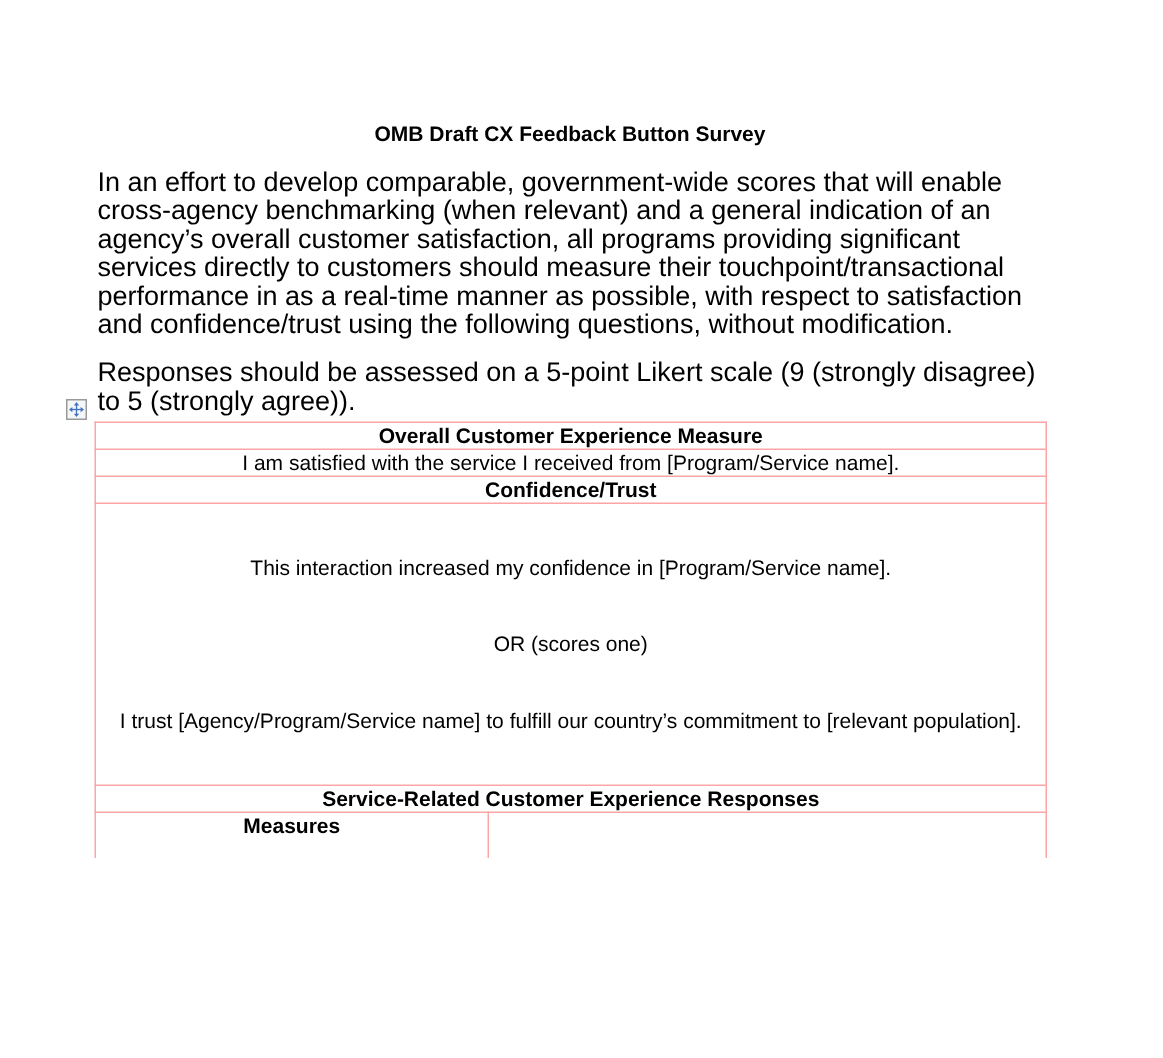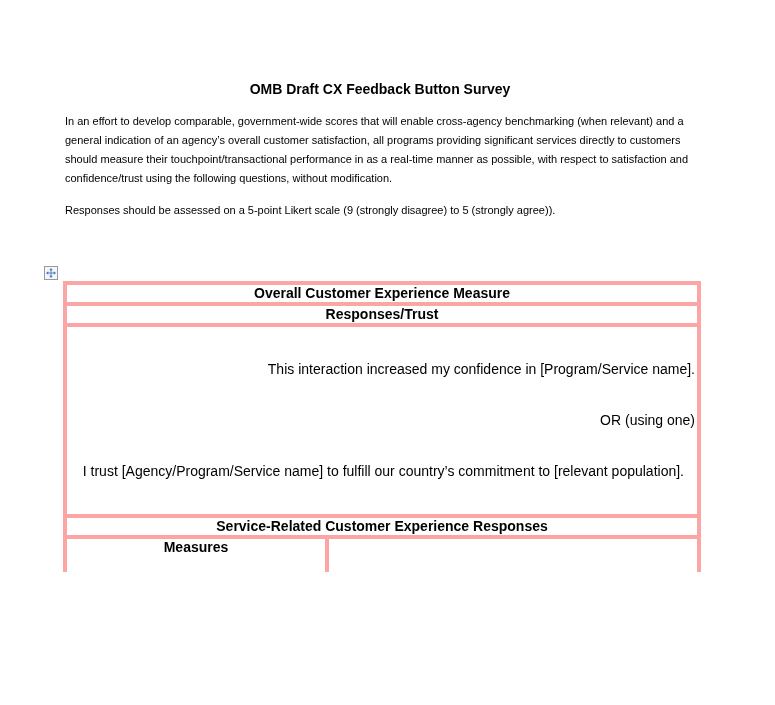--- a/index.html
+++ b/index.html
@@ -3,34 +3,34 @@
 <meta charset="utf-8">
 <style>
   html,body{margin:0;padding:0;}
   body{
     width:775px;height:705px;background:#ffffff;
     font-family:"Liberation Sans", sans-serif;color:#000;
   }
   .page{position:relative;width:775px;height:572px;background:#fff;overflow:hidden;}
   .content{position:absolute;left:65px;top:81px;width:630px;}
   .title{font-weight:bold;font-size:14px;text-align:center;margin:0 0 15px 0;line-height:16px;}
-  .content p{font-size:11px;line-height:19px;margin:0 0 13px 0;}
+  .content p{font-size:18px;line-height:19px;margin:0 0 13px 0;}
   .table-wrap{position:absolute;left:63px;top:281px;width:634px;}
   table.survey{
     border-collapse:collapse;width:634px;table-layout:fixed;
     font-size:14px;line-height:17px;
   }
   table.survey td{
-    border:4px solid #fca5a5;padding:0 2px;text-align:center;
+    border:1px solid #fca5a5;padding:0 2px;text-align:center;
     vertical-align:top;white-space:pre-wrap;overflow:hidden;
   }
   col.c1{width:262px;} col.c2{width:372px;}
   .b{font-weight:bold;}
   tr.h18 td{height:17px;}
-  tr.h67 td{height:66px;text-align:right;}
+  tr.h67 td{height:66px;}
   tr.h36 td{height:35px;}
   tr.h91 td{height:90px;}
   .narrow{max-width:604px;margin:0 auto;}
   .move-handle{
     position:absolute;left:44px;top:266px;width:12px;height:12px;
     border:1px solid #9a9a9a;background:#f5f6f7;
     display:flex;align-items:center;justify-content:center;cursor:move;
   }
   .resize-handle{
     position:absolute;left:694px;top:636px;width:7px;height:7px;
@@ -67,26 +67,29 @@
     <table class="survey">
       <colgroup>
           <col class="c1">
           <col class="c2">
         </colgroup>
       <tbody>
           <tr class="h18">
         <td colspan="2" class="b">Overall Customer Experience Measure</td>
       </tr>
       <tr class="h18">
-        <td colspan="2" class="b">Responses/Trust</td>
+        <td colspan="2">I am satisfied with the service I received from [Program/Service name].</td>
+      </tr>
+      <tr class="h18">
+        <td colspan="2" class="b">Confidence/Trust</td>
       </tr>
       <tr class="h67">
         <td colspan="2">
           <div>This interaction increased my confidence in [Program/Service name].</div>
-          <div>OR (using one)</div>
+          <div>OR (scores one)</div>
           <div class="narrow">I trust [Agency/Program/Service name] to fulfill our country’s commitment to [relevant population].</div>
         </td>
       </tr>
       <tr class="h18">
         <td colspan="2" class="b">Service-Related Customer Experience Responses</td>
       </tr>
       <tr class="h36">
         <td class="b">Measures</td>
         <td>
           <div class="b">Quality</div>

